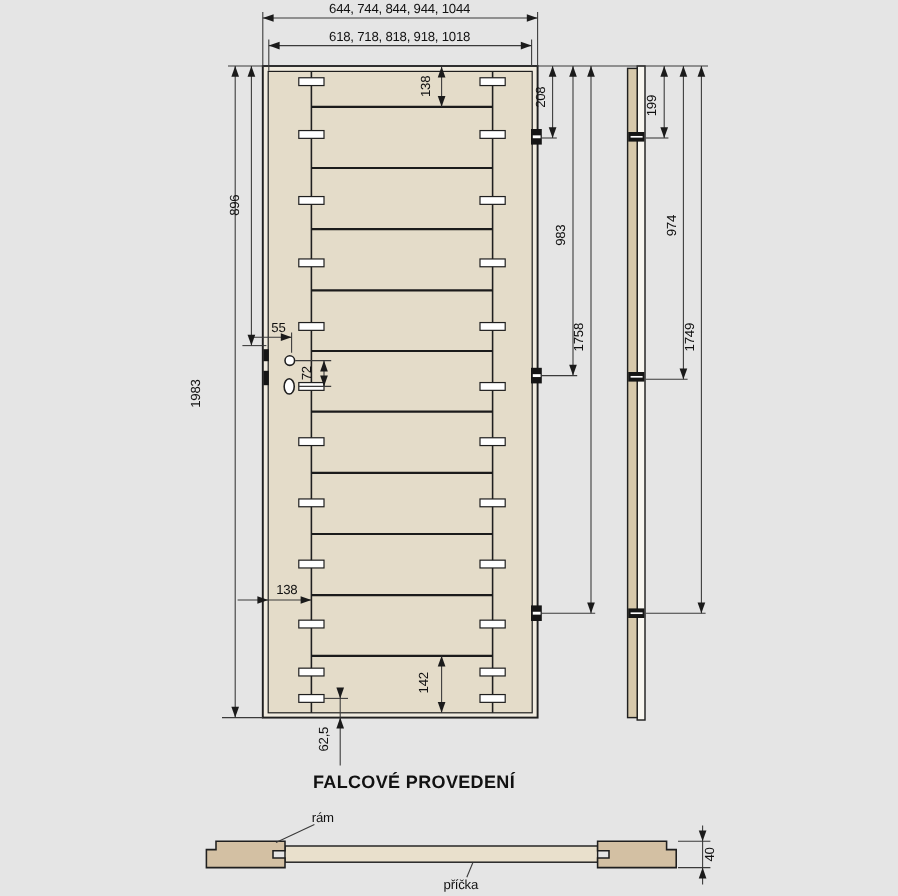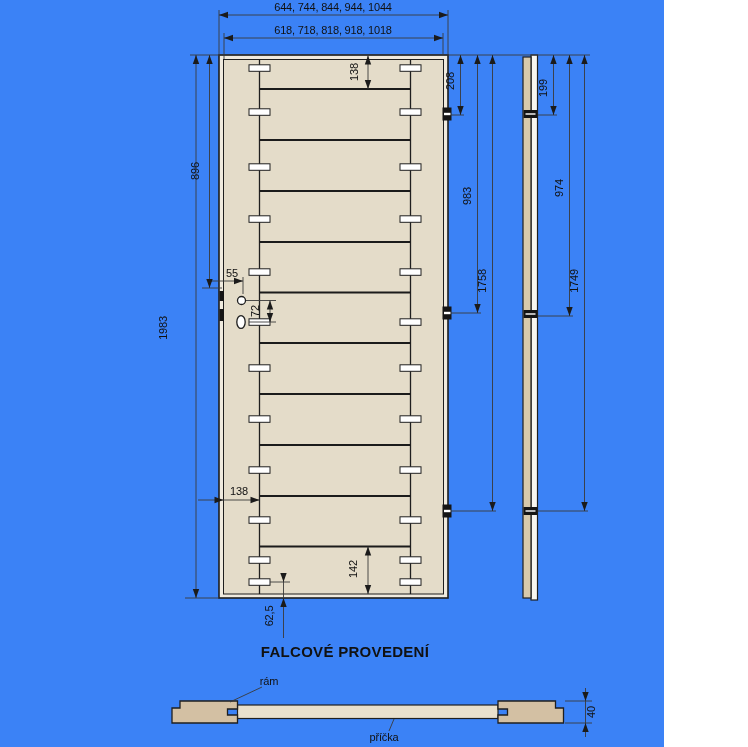--- a/index.html
+++ b/index.html
@@ -1,16 +1,16 @@
 <!DOCTYPE html>
 <html><head>
 <meta charset="utf-8">
 <style>
   html,body { margin:0; padding:0; background:#ffffff; }
-  .stage { position:relative; width:664px; height:747px; background:#3b82f6; overflow:hidden;
+  .stage { position:relative; width:748px; height:747px; background:#e5e5e5; overflow:hidden;
            font-family:"Liberation Sans", sans-serif; }
   svg text { font-family:"Liberation Sans", sans-serif; fill:#111; font-size:11px; letter-spacing:-0.2px; }
   svg text.title { font-size:15px; font-weight:bold; letter-spacing:0.3px; }
   svg text.lbl { font-size:11px; }
   .thin  { stroke:#3a3a3a; stroke-width:0.9; fill:none; }
   .edge  { stroke:#1f1f1f; fill:none; }
 </style>
 </head>
 <body>
 

